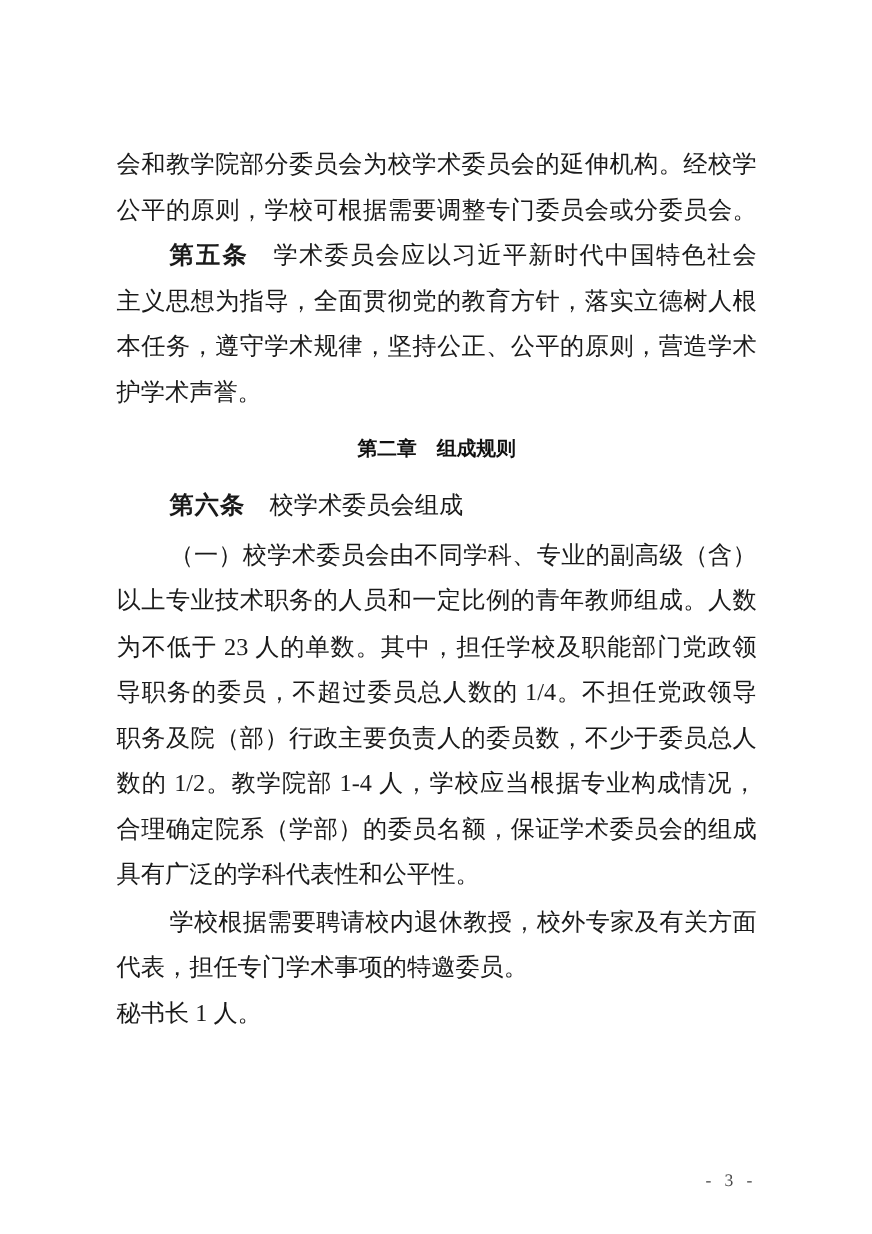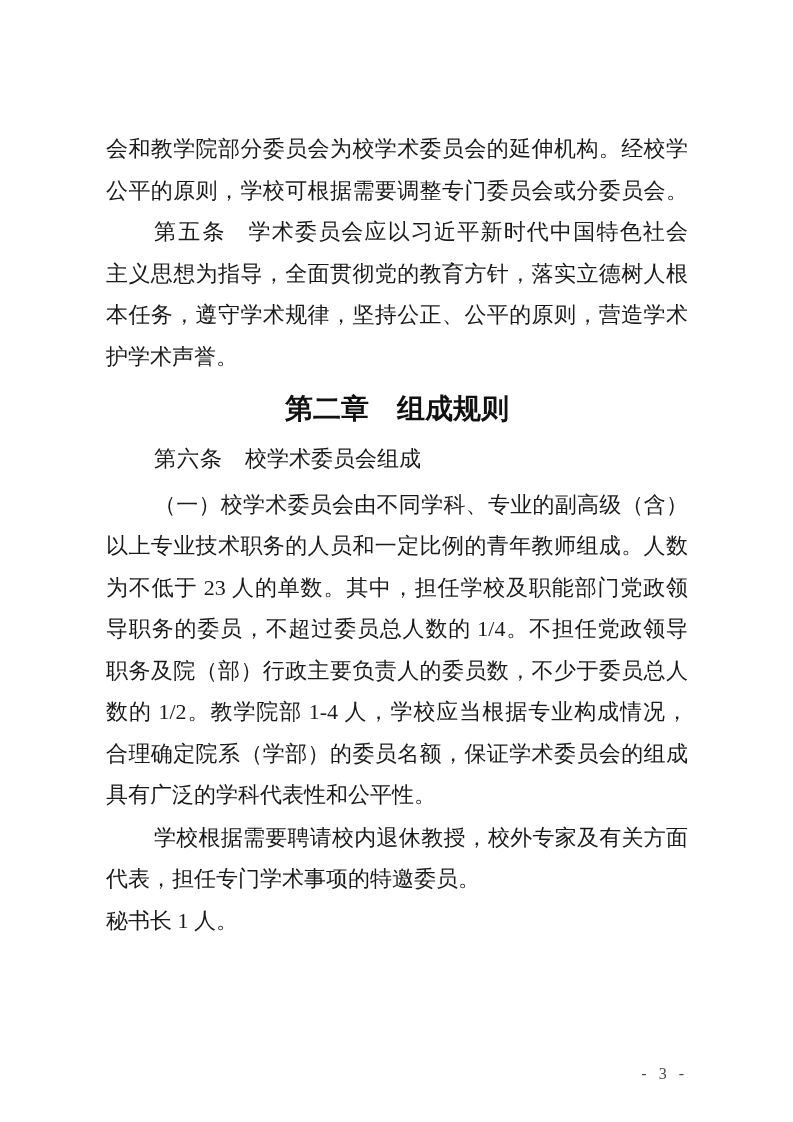--- a/index.html
+++ b/index.html
@@ -32,32 +32,32 @@
     white-space: nowrap;
   }
   .just {
     white-space: normal;
     text-align: justify;
     text-align-last: justify;
     text-justify: inter-character;
   }
   .indent { padding-left: 48px; }
   .term {
-    font-weight: normal;
+    font-weight: bold;
     margin-right: 22px;
     letter-spacing: 1px;
   }
   .chapter {
     margin: 10px 0 0 0;
     height: 44px;
     line-height: 44px;
     text-align: center;
     font-family: "DejaVu Sans", "Liberation Sans", sans-serif;
     font-weight: bold;
-    font-size: 28px;
+    font-size: 18px;
     color: #111111;
   }
   .article-line { margin-top: 7px; }
   .p4 { margin-top: 4px; }
   .p5 { margin-top: 1px; }
   .pageno {
     position: absolute;
     left: 106px;
     top: 1031px;
     width: 582px;

